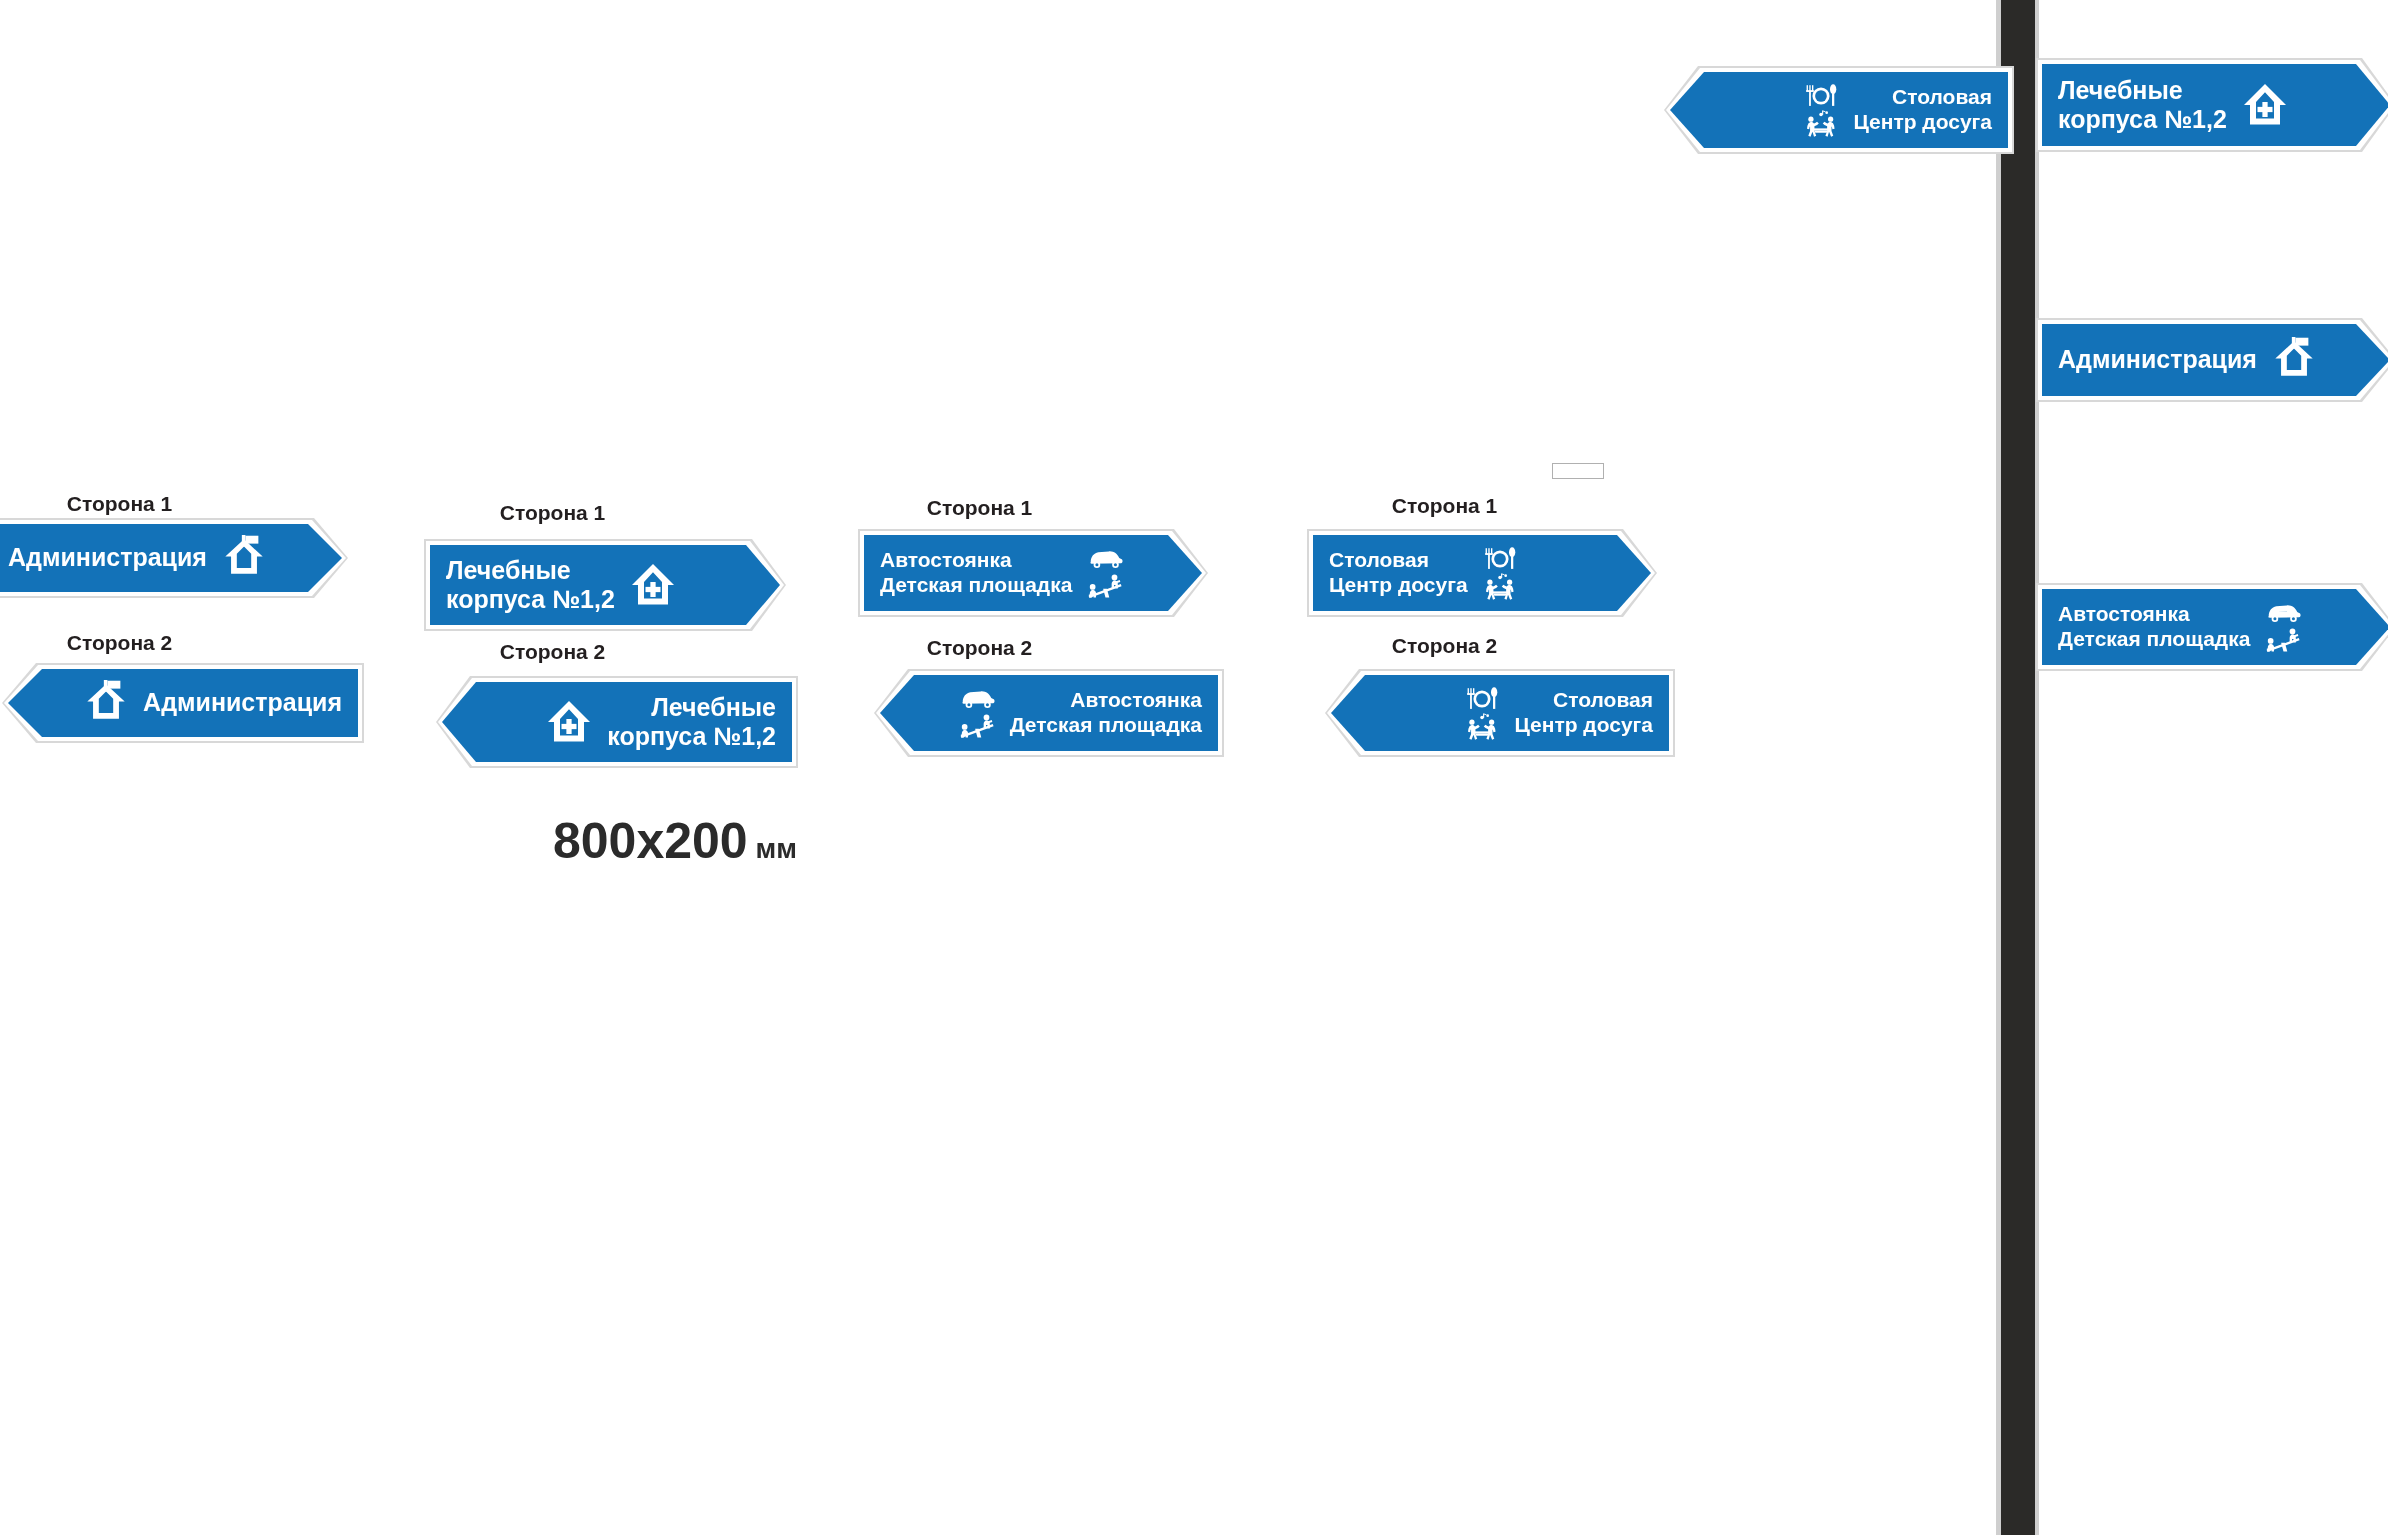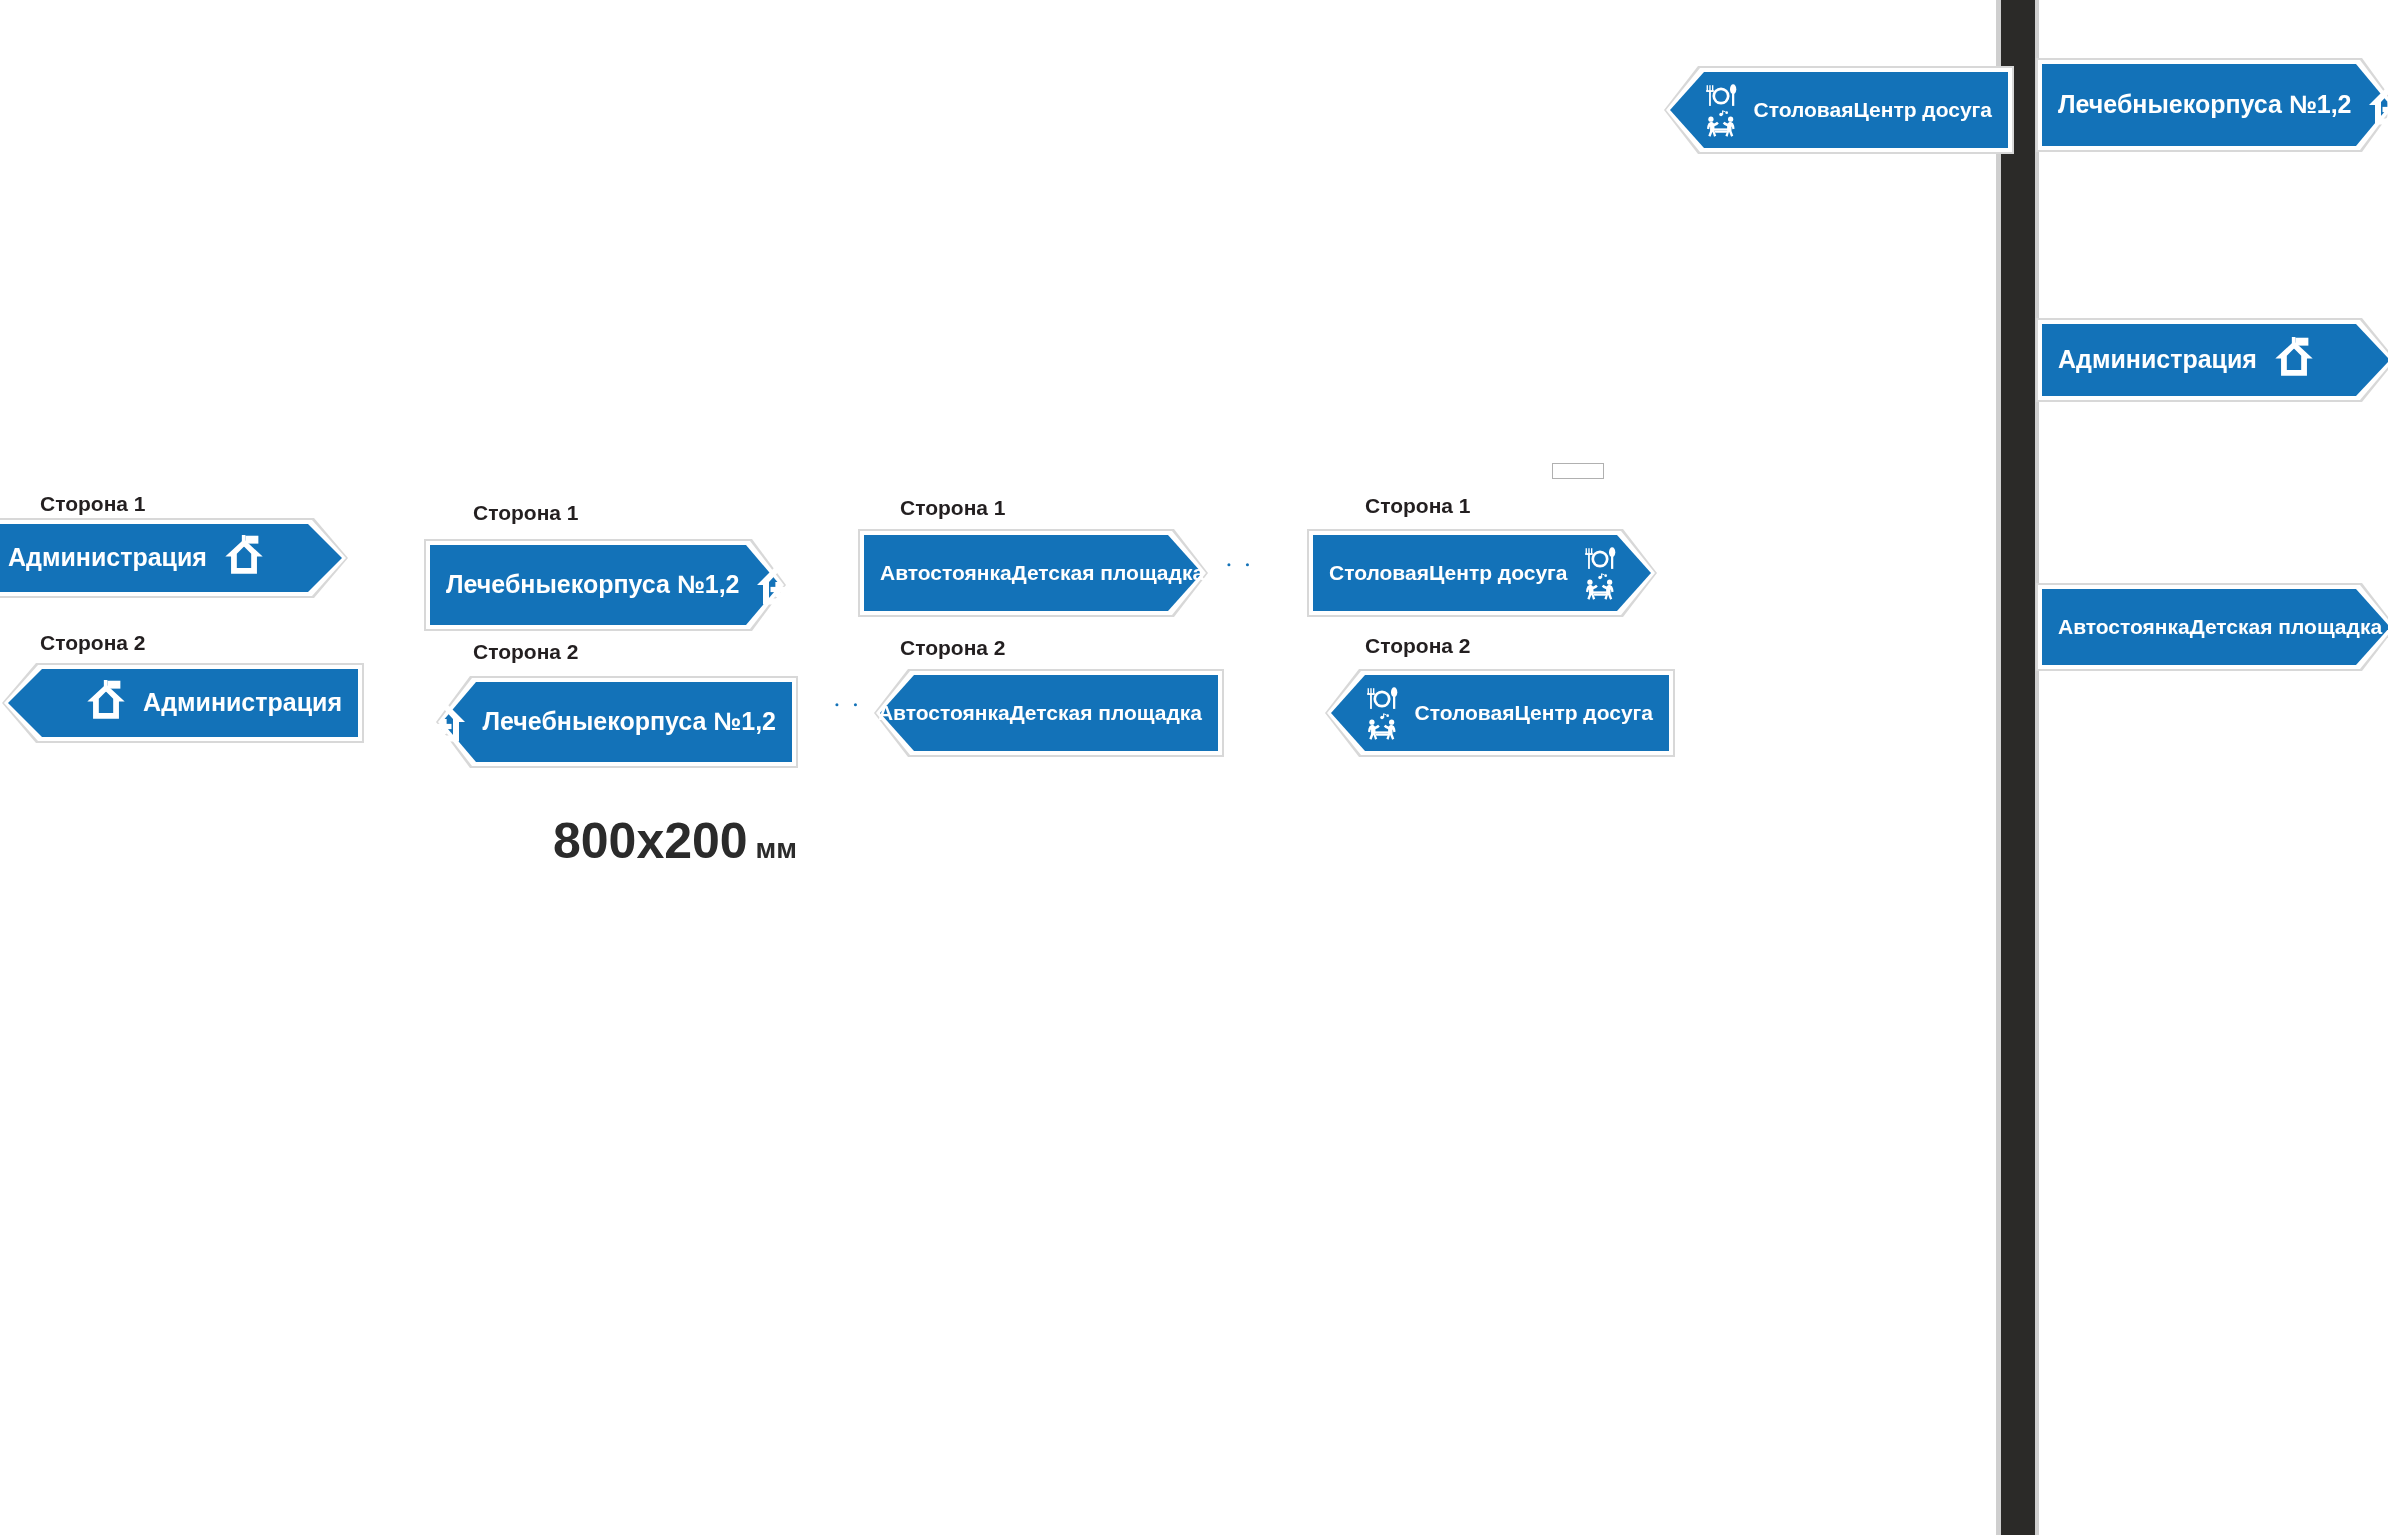--- a/index.html
+++ b/index.html
@@ -59,21 +59,21 @@
     width:100%;
     height:100%;
     display:flex;
     align-items:center;
     box-sizing:border-box;
   }
   .arrow-right .sign-inner{padding:0 40px 0 16px; justify-content:flex-start;}
   .arrow-left  .sign-inner{padding:0 16px 0 40px; justify-content:flex-end;}
 
   .txtblock{
-    display:flex;flex-direction:row;justify-content:center;
+    display:flex;flex-direction:column;justify-content:center;
     color:#ffffff;
     font-weight:bold;
     line-height:1.18;
     white-space:nowrap;
   }
   .arrow-right .txtblock{text-align:left;align-items:flex-start;}
   .arrow-left  .txtblock{text-align:right;align-items:flex-end;}
 
   .iconblock{
     display:flex;flex-direction:column;justify-content:center;align-items:center;
@@ -87,20 +87,21 @@
 
   .icon svg{display:block;}
 
   
   .side-label{
     position:absolute;
     font-size:21px;
     font-weight:bold;
     color:#231f20;
     white-space:nowrap;
+    text-align:center;
   }
 
   
   .dim-caption{
     position:absolute;
     font-weight:bold;
     color:#2b2b2b;
     white-space:nowrap;
   }
   .dim-caption .big{font-size:50px;margin-top:33px;}

